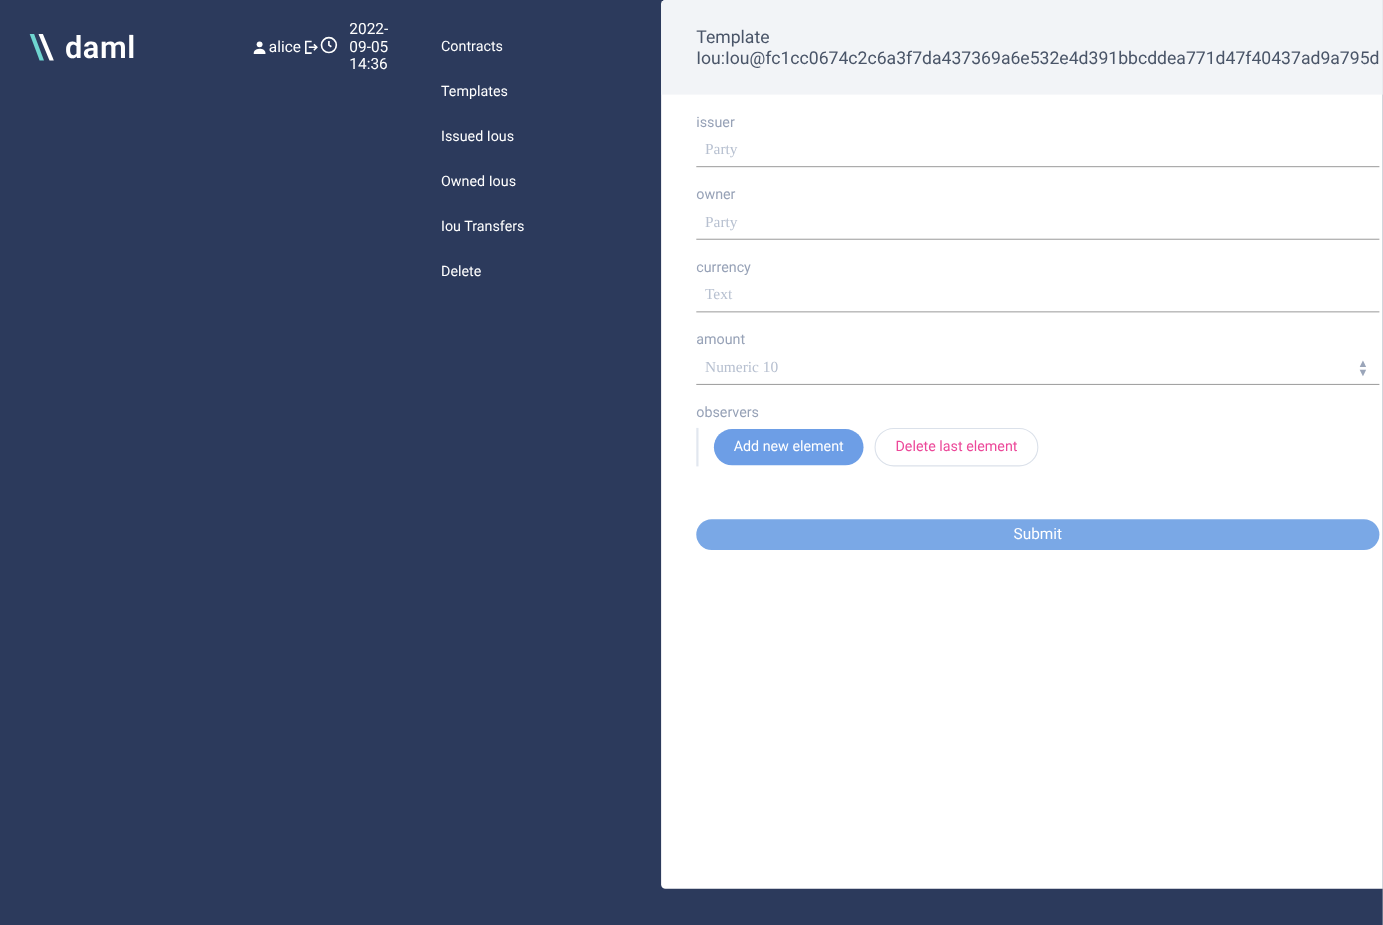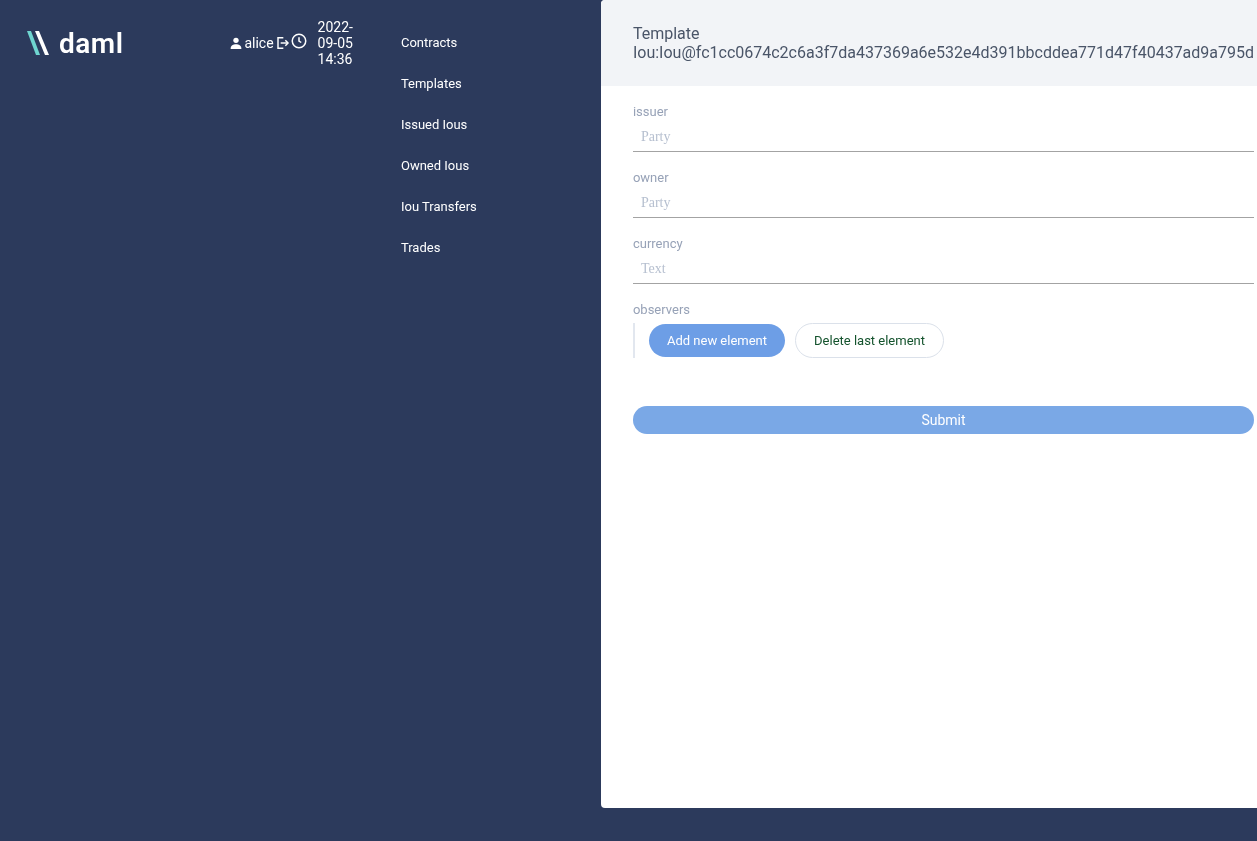--- a/index.html
+++ b/index.html
@@ -157,21 +157,21 @@
       font-size: 13px;
       cursor: pointer;
     }
     .btn-primary {
       background: #6d9ee6;
       color: #fff;
     }
     .btn-outline {
       background: #fff;
       border: 1px solid #dbe1ea;
-      color: #14532d;
+      color: #ec4899;
     }
     .submit-btn {
       width: 100%;
       border: none;
       border-radius: 999px;
       padding: 6px 0;
       font-size: 14px;
       background: #7aa8e6;
       color: #fff;
       cursor: pointer;
@@ -230,21 +230,21 @@
       <div class="sidebar-item">
         <span>Issued Ious</span>
       </div>
       <div class="sidebar-item">
         <span>Owned Ious</span>
       </div>
       <div class="sidebar-item">
         <span>Iou Transfers</span>
       </div>
       <div class="sidebar-item">
-        <span>Trades</span>
+        <span>Delete</span>
       </div>
     </div>
 
     <div class="main-panel">
       <div class="panel-header">Template Iou:Iou@fc1cc0674c2c6a3f7da437369a6e532e4d391bbcddea771d47f40437ad9a795d</div>
 
       <div class="form">
 
         <div class="field">
           <div class="field-label">issuer</div>
@@ -254,20 +254,30 @@
         <div class="field">
           <div class="field-label">owner</div>
           <input class="field-input" type="text" placeholder="Party" style="">
         </div>
 
         <div class="field">
           <div class="field-label">currency</div>
           <input class="field-input" type="text" placeholder="Text" style="">
         </div>
 
+        <div class="field">
+          <div class="field-label">amount</div>
+          <div class="numeric-wrapper">
+            <input class="field-input" type="text" placeholder="Numeric 10" style="">
+            <div class="numeric-spinner">
+              <span>▲</span>
+              <span>▼</span>
+            </div>
+          </div>
+        </div>
 
         <div class="field">
           <div class="field-label">observers</div>
           <div class="list-actions">
             <button class="btn btn-primary">Add new element</button>
             <button class="btn btn-outline">Delete last element</button>
           </div>
         </div>
 
         <button class="submit-btn">Submit</button>

